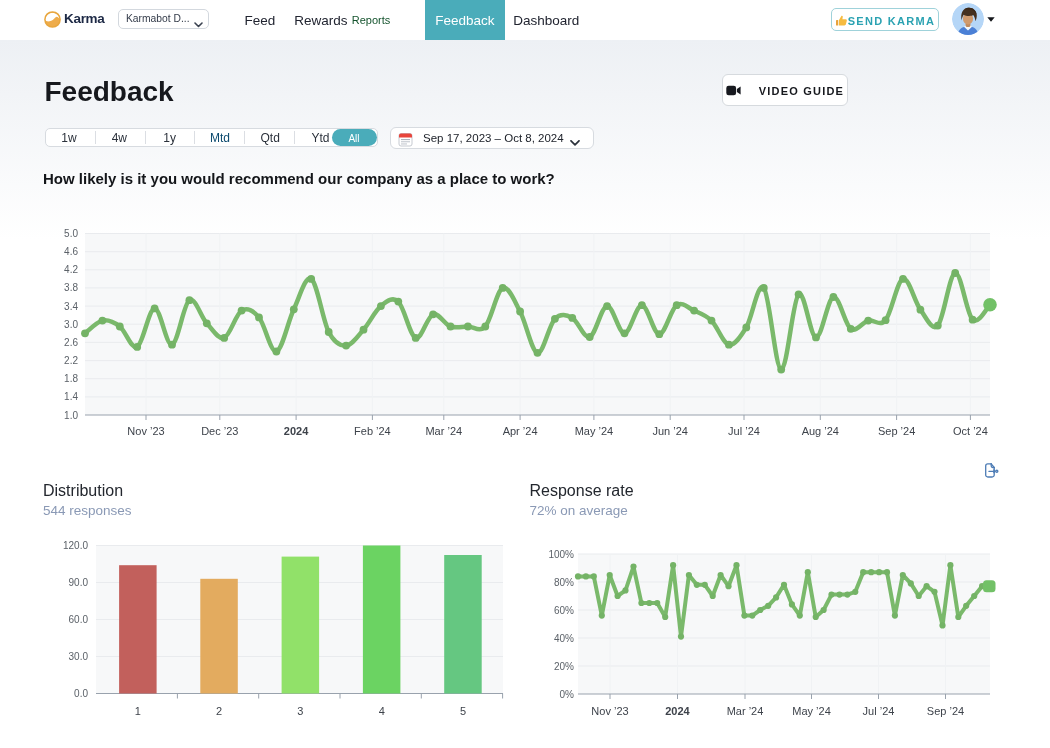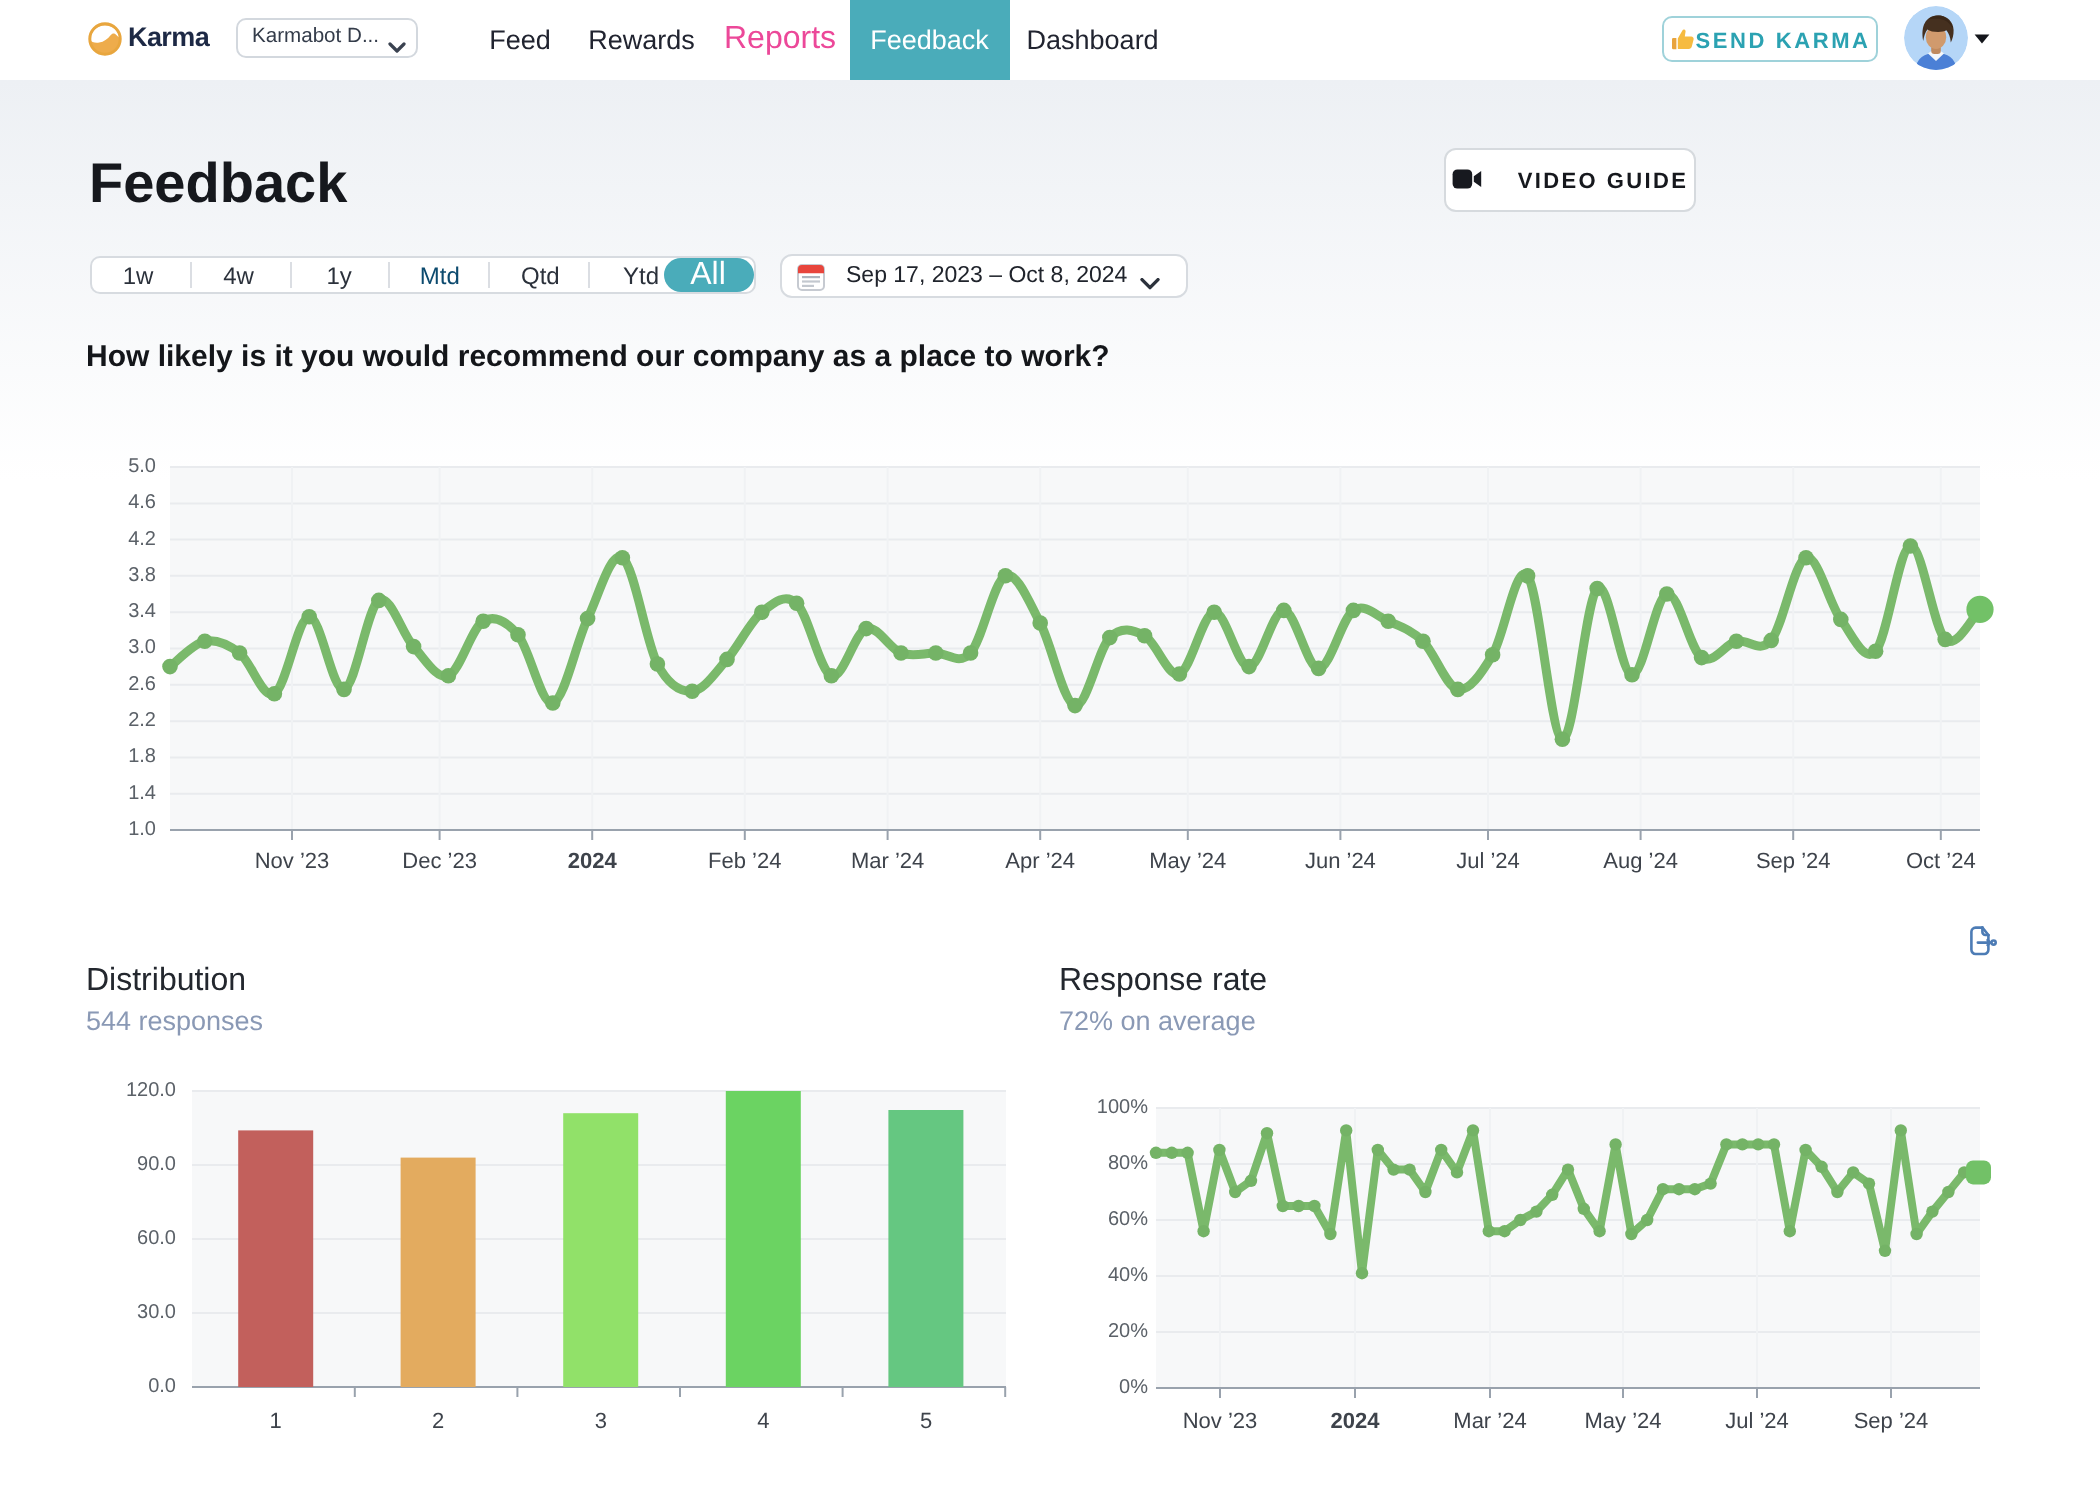--- a/index.html
+++ b/index.html
@@ -18,21 +18,21 @@
 <circle cx="8.5" cy="8.5" r="7.6" fill="none" stroke="#e8a63e" stroke-width="1.5"></circle>
 </svg>
 <div class="abs" style="left:64px;top:12px;font-size:13.5px;font-weight:bold;color:#1d2945;line-height:14px;letter-spacing:-0.3px">Karma</div>
 <div class="abs" style="left:117.5px;top:8.5px;width:91px;height:20.5px;border:1px solid #d3d8de;border-radius:5px;background:#fff"></div>
 <div class="abs" style="left:126px;top:13px;font-size:10.3px;color:#343c4a">Karmabot D...</div>
 <div class="abs" style="left:193.5px;top:15px"><svg width="9" height="6" viewBox="0 0 9 6" style="vertical-align:1px">
         <path d="M1 1 L4.5 4.5 L8 1" stroke="#3a4250" stroke-width="1.6" fill="none" stroke-linecap="round" stroke-linejoin="round"></path>
       </svg></div>
 <div class="abs cc" style="left:260px;top:19.5px;font-size:13.5px;color:#212430">Feed</div>
 <div class="abs cc" style="left:320.8px;top:19.5px;font-size:13.5px;color:#212430">Rewards</div>
-<div class="abs cc" style="left:390px;top:19.5px;font-size:16px;color:#ec4899">Reports</div>
+<div class="abs cc" style="left:371px;top:19.5px;font-size:11px;color:#14532d">Reports</div>
 <div class="abs" style="left:424.5px;top:0;width:80.5px;height:40px;background:#4aacba"></div>
 <div class="abs cc" style="left:464.8px;top:19.5px;font-size:13.5px;color:#fff">Feedback</div>
 <div class="abs cc" style="left:546.3px;top:19.5px;font-size:13.5px;color:#212430">Dashboard</div>
 <div class="abs" style="left:831px;top:8px;width:108px;height:23px;border:1px solid #9fd2da;border-radius:5px;background:#fff;text-align:center;line-height:21px"><svg width="13" height="13" viewBox="0 0 13 13" style="vertical-align:-2px">
 <path d="M3.2 11.6 H1.6 a.6.6 0 0 1 -.6 -.6 V6.6 a.6.6 0 0 1 .6 -.6 h1.6 z" fill="#e8a33d"></path>
 <path d="M3.9 11.3 V6.3 L6.2 2.2 c.4-.7 1.6-.4 1.6.4 L7.4 5.3 h3.2 c.8 0 1.4.7 1.2 1.5 l-.9 3.5 c-.2.7-.8 1.2-1.5 1.2 H4.6 c-.3 0-.7-.1-.7-.2 z" fill="#f6bb40"></path>
 </svg><span style="font-size:11px;font-weight:bold;letter-spacing:1.3px;color:#2ba2b2;margin-left:0">SEND KARMA</span></div>
 <svg class="abs" style="left:952px;top:3px" width="32" height="32" viewBox="0 0 32 32">
 <clipPath id="avc">
         <circle cx="16" cy="16" r="16"></circle>
@@ -63,21 +63,21 @@
 <div class="abs cc" style="left:169.6px;top:137.5px;font-size:12px;color:#2b313b">1y</div>
 <div class="abs cc" style="left:219.9px;top:137.5px;font-size:12px;color:#0c4a6e">Mtd</div>
 <div class="abs cc" style="left:270.2px;top:137.5px;font-size:12px;color:#2b313b">Qtd</div>
 <div class="abs cc" style="left:320.5px;top:137.5px;font-size:12px;color:#2b313b">Ytd</div>
 <div class="abs" style="left:94.8px;top:131px;width:1px;height:13px;background:#dbdee3"></div>
 <div class="abs" style="left:144.6px;top:131px;width:1px;height:13px;background:#dbdee3"></div>
 <div class="abs" style="left:194.4px;top:131px;width:1px;height:13px;background:#dbdee3"></div>
 <div class="abs" style="left:244.2px;top:131px;width:1px;height:13px;background:#dbdee3"></div>
 <div class="abs" style="left:294.0px;top:131px;width:1px;height:13px;background:#dbdee3"></div>
 <div class="abs" style="left:331.5px;top:129px;width:45px;height:17px;border-radius:8.5px;background:#4aacba"></div>
-<div class="abs cc" style="left:354px;top:137.5px;font-size:16px;color:#fff">All</div>
+<div class="abs cc" style="left:354px;top:137.5px;font-size:10px;color:#fff">All</div>
 
 <div class="abs" style="left:390px;top:127px;width:204px;height:21.5px;border:1px solid #d7dbe0;border-radius:6px;background:#fff"></div>
 <div class="abs" style="left:398px;top:130px"><svg width="15" height="15" viewBox="0 0 15 15" style="vertical-align:-2.5px">
 <rect x="1" y="1.5" width="13" height="12.5" rx="2" fill="#ffffff" stroke="#c6cad1" stroke-width="1"></rect>
 <path d="M1 3.5 a2 2 0 0 1 2 -2 h9 a2 2 0 0 1 2 2 V5.6 H1 Z" fill="#e8453c"></path>
 <rect x="3" y="7" width="9" height="1.1" fill="#aeb4bd"></rect>
 <rect x="3" y="9.2" width="9" height="1.1" fill="#c3c8cf"></rect>
 <rect x="3" y="11.4" width="6" height="1.1" fill="#c3c8cf"></rect>
 </svg></div>
 <div class="abs" style="left:423px;top:132px;font-size:11.5px;color:#20242c">Sep 17, 2023 – Oct 8, 2024</div>

